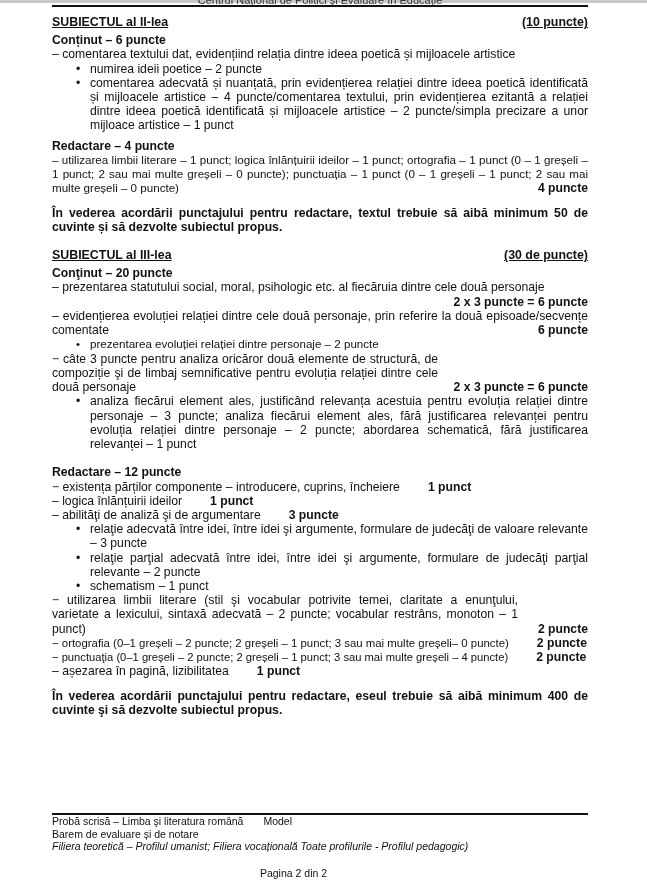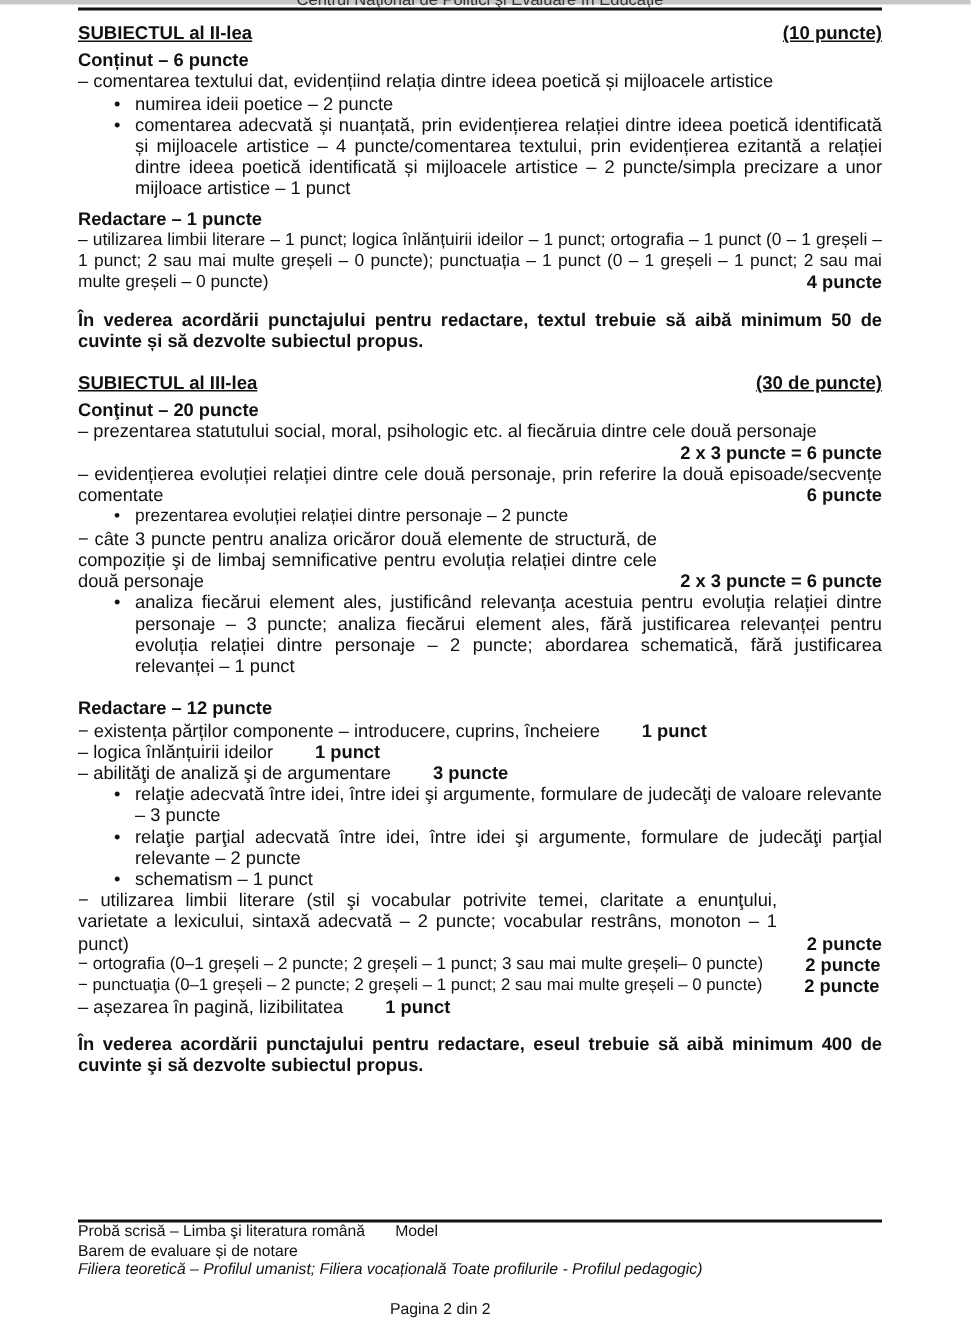--- a/index.html
+++ b/index.html
@@ -37,21 +37,21 @@
     <span>SUBIECTUL al II-lea</span>
     <span>(10 puncte)</span>
   </div>
   <div class="b" style="margin-top:4px;">Conținut – 6 puncte</div>
   <div>– comentarea textului dat, evidențiind relația dintre ideea poetică și mijloacele artistice</div>
   <ul class="bul">
     <li>numirea ideii poetice – 2 puncte</li>
     <li>comentarea adecvată și nuanțată, prin evidențierea relației dintre ideea poetică identificată și mijloacele artistice – 4 puncte/comentarea textului, prin evidențierea ezitantă a relației dintre ideea poetică identificată și mijloacele artistice – 2 puncte/simpla precizare a unor mijloace artistice – 1 punct</li>
   </ul>
   <div class="gap6"></div>
-  <div class="b">Redactare – 1 puncte</div>
+  <div class="b">Redactare – 4 puncte</div>
   <div class="para" style="font-size:11.6px;">– utilizarea limbii literare – 1 punct; logica înlănțuirii ideilor – 1 punct; ortografia – 1 punct (0 – 1 greșeli – 1 punct; 2 sau mai multe greșeli – 0 puncte); punctuația – 1 punct (0 – 1 greșeli – 1 punct;  2 sau mai multe greșeli – 0 puncte)</div>
   <div class="right" style="margin-top:-14px;">4 puncte</div>
   <div class="gap10"></div>
   <div class="b para">În vederea acordării punctajului pentru redactare, textul trebuie să aibă minimum 50 de cuvinte și să dezvolte subiectul propus.</div>
   <div class="gap14"></div>
 
   <div class="subj">
     <span>SUBIECTUL al III-lea</span>
     <span>(30 de puncte)</span>
   </div>
@@ -88,21 +88,21 @@
     <li>relaţie parţial adecvată între idei, între idei şi argumente, formulare de judecăţi parţial relevante – 2 puncte</li>
     <li>schematism – 1 punct</li>
   </ul>
   <div class="para" style="padding-right:70px;">− utilizarea limbii literare (stil şi vocabular potrivite temei, claritate a enunţului, varietate a lexicului, sintaxă adecvată – 2 puncte; vocabular restrâns, monoton – 1 punct)</div>
   <div class="right" style="margin-top:-14px;">2 puncte</div>
   <div class="row" style="font-size:11.4px;">
     <span>− ortografia (0–1 greșeli – 2 puncte; 2 greșeli – 1 punct; 3 sau mai multe greșeli– 0 puncte)</span>
     <span class="r" style="font-size:12.2px;">2 puncte</span>
   </div>
   <div class="row" style="font-size:11.2px;">
-    <span>− punctuaţia (0–1 greșeli – 2 puncte; 2 greșeli – 1 punct; 2 sau mai multe greșeli – 0 puncte)</span>
+    <span>− punctuaţia (0–1 greșeli – 2 puncte; 2 greșeli – 1 punct; 3 sau mai multe greșeli – 4 puncte)</span>
     <span class="r" style="font-size:12.2px;">2 puncte</span>
   </div>
   <div class="row">
     <span>– așezarea în pagină, lizibilitatea</span>
     <span class="r">1 punct</span>
   </div>
   <div class="gap10"></div>
   <div class="b para">În vederea acordării punctajului pentru redactare, eseul trebuie să aibă minimum 400 de cuvinte şi să dezvolte subiectul propus.</div>
 </div>
 

